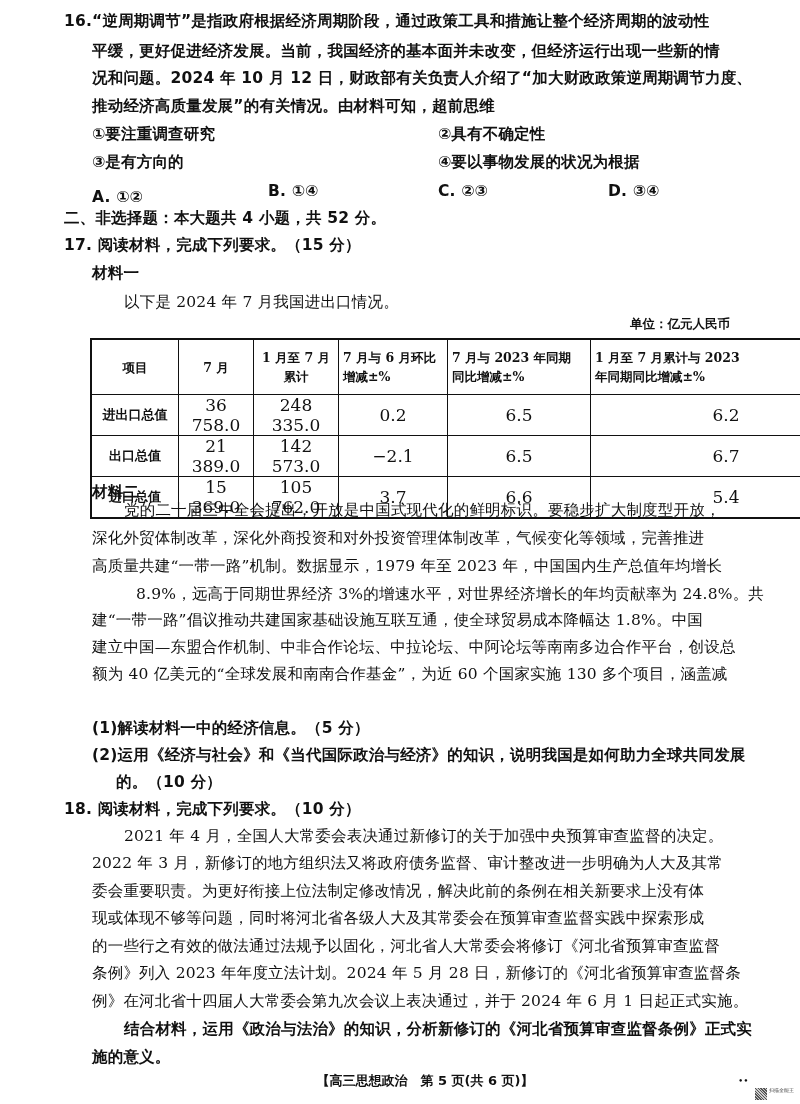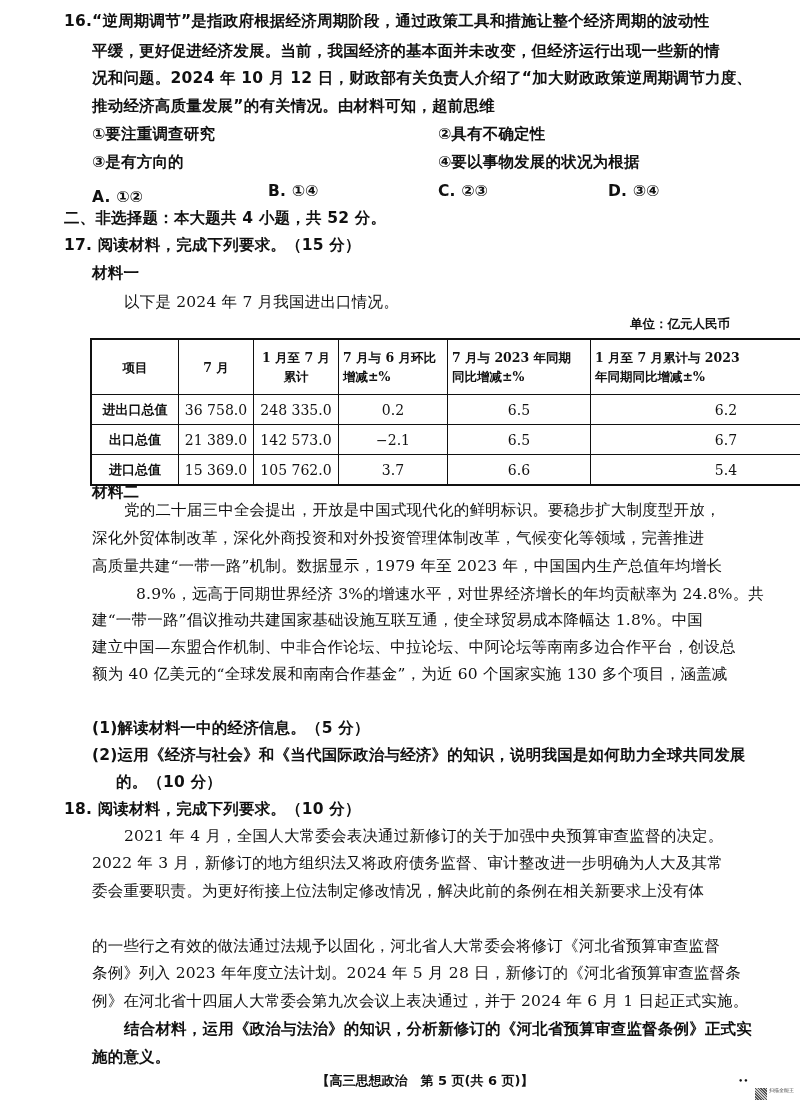--- a/index.html
+++ b/index.html
@@ -17,21 +17,21 @@
     .unit { position: absolute; left: 630px; top: 316px; font-size: 12.5px; font-weight: bold; font-family: "DejaVu Sans", sans-serif; }
     table.data {
       position: absolute; left: 90px; top: 338px; width: 773px;
       border-collapse: collapse; border: 2px solid #111;
       font-family: "DejaVu Serif", "Liberation Serif", serif; font-size: 13px;
     }
     table.data th, table.data td {
       border: 1px solid #111; text-align: center; padding: 0 4px;
     }
     table.data th { height: 54px; font-weight: bold; font-size: 12.5px; line-height: 19px; }
-    table.data td { height: 29px; font-size: 14px; }
+    table.data td { height: 29px; font-size: 17px; }
     table.data td.rowh { font-weight: bold; font-size: 13px; margin-left: 20px; }
     th.left { text-align: left !important; }
     .footer { position: absolute; top: 1055px; left: 0; width: 800px; text-align: center; font-family: "DejaVu Sans", sans-serif; font-weight: bold; font-size: 13px; }
     .dots { position: absolute; left: 738px; top: 1060px; font-size: 9px; }
     .qr { position: absolute; left: 755px; top: 1088px; width: 12px; height: 12px;
           background: repeating-linear-gradient(45deg, #555 0 1px, #ccc 1px 2px); }
     .qrtext { position: absolute; left: 769px; top: 1087px; font-size: 5px; color: #444; font-family: "DejaVu Sans", sans-serif; }
   </style>
 </head>
 <body>
@@ -109,20 +109,21 @@
   <div class="ln ind" style="top: 663px;">额为 40 亿美元的“全球发展和南南合作基金”，为近 60 个国家实施 130 多个项目，涵盖减</div>
 
   <div class="ln ind bold" style="top: 717px;">(1)解读材料一中的经济信息。（5 分）</div>
   <div class="ln ind bold" style="top: 744px;">(2)运用《经济与社会》和《当代国际政治与经济》的知识，说明我国是如何助力全球共同发展</div>
   <div class="ln bold" style="top: 771px; left: 116px;">的。（10 分）</div>
 
   <div class="ln bold" style="top: 798px; left: 64px;">18. 阅读材料，完成下列要求。（10 分）</div>
   <div class="ln ind2" style="top: 825px;">2021 年 4 月，全国人大常委会表决通过新修订的关于加强中央预算审查监督的决定。</div>
   <div class="ln ind" style="top: 852px;">2022 年 3 月，新修订的地方组织法又将政府债务监督、审计整改进一步明确为人大及其常</div>
   <div class="ln ind" style="top: 880px;">委会重要职责。为更好衔接上位法制定修改情况，解决此前的条例在相关新要求上没有体</div>
+  <div class="ln ind" style="top: 907px;">现或体现不够等问题，同时将河北省各级人大及其常委会在预算审查监督实践中探索形成</div>
   <div class="ln ind" style="top: 935px;">的一些行之有效的做法通过法规予以固化，河北省人大常委会将修订《河北省预算审查监督</div>
   <div class="ln ind" style="top: 962px;">条例》列入 2023 年年度立法计划。2024 年 5 月 28 日，新修订的《河北省预算审查监督条</div>
   <div class="ln ind" style="top: 990px;">例》在河北省十四届人大常委会第九次会议上表决通过，并于 2024 年 6 月 1 日起正式实施。</div>
 
 <div class="ln ind2 bold" style="top: 1018px;">结合材料，运用《政治与法治》的知识，分析新修订的《河北省预算审查监督条例》正式实</div>
     <div class="ln ind bold" style="top: 1046px;">施的意义。</div>
   </div>
 
 <div class="footer" style="top: 1072px; margin-left: 25px;">【高三思想政治　第 5 页(共 6 页)】</div>
 <div class="dots" style="top: 1076px;">••</div>

